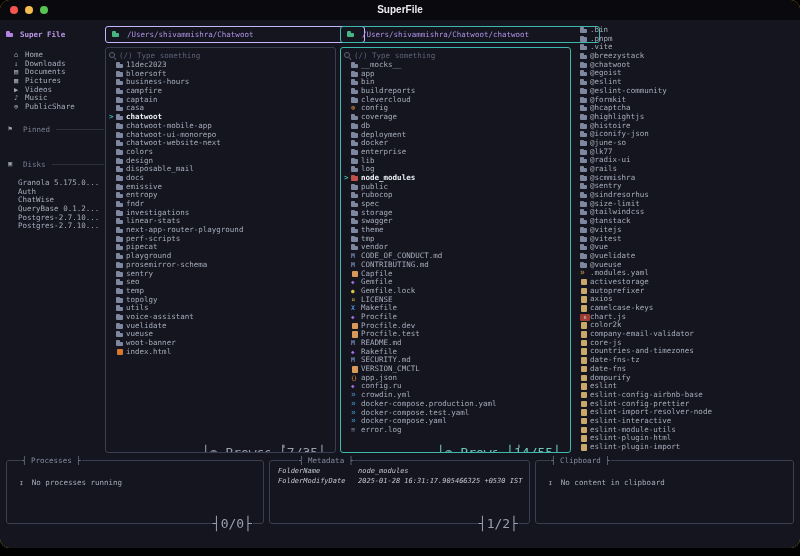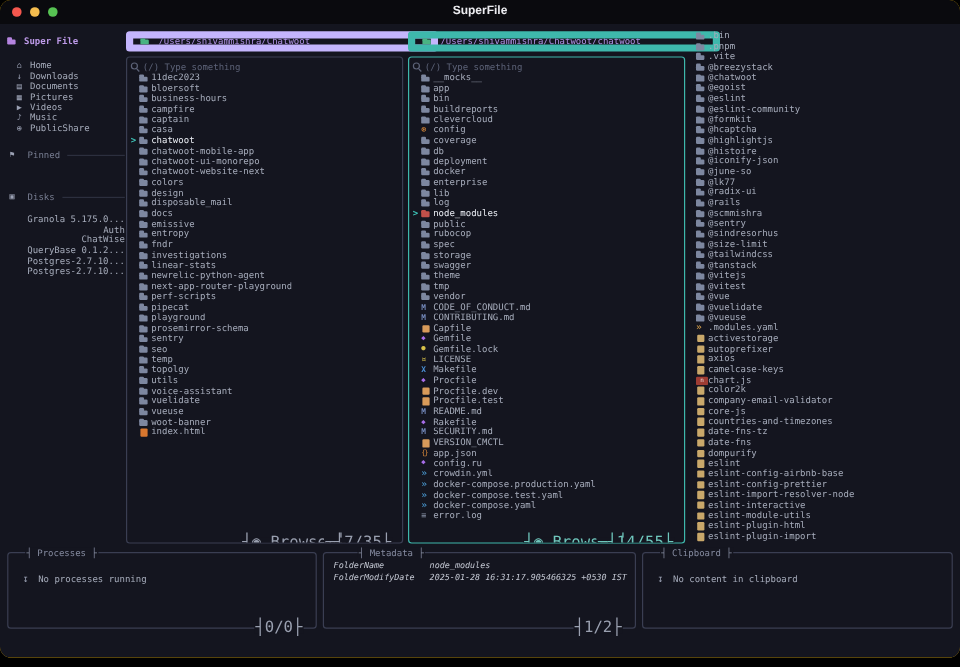--- a/index.html
+++ b/index.html
@@ -22,28 +22,28 @@
 
   
   .sidebar { position:absolute; left:6px; top:6px; width:98px; bottom:90px; }
   .sb-title { margin-top:4px; text-align:center; font-size:7.5px; color:#bd9ae8; font-weight:bold;
               display:flex; justify-content:flex-start; gap:4px; align-items:center; }
   .sb-items { margin-top:12px; }
   .sidebar .row { padding-left:8px; }
   .sb-sec { display:flex; align-items:center; gap:4px; padding-left:2px; margin:13px 0 10px; color:#787e92; font-size:7.5px; }
   .sb-sec .line { flex:1; height:1px; background:#2c2f3e; margin-left:2px; }
   .sb-disks { margin-top:6px; }
-  .sb-disks .row { padding-left:12px;justify-content:flex-end; }
+  .sb-disks .row { padding-left:12px; }
 
   
   .row { display:flex; align-items:center; height:8.7px; line-height:8.7px;
          font-size:7.5px; color:#a6acbb; white-space:nowrap; overflow:hidden; }
   .row .cur { flex:0 0 7px; width:7px; color:#3ec6ba; font-weight:bold; }
   .row .nm { overflow:hidden; text-overflow:clip; }
-  .row.sel .nm { color:#eceff6; font-weight:normal; }
+  .row.sel .nm { color:#eceff6; font-weight:bold; }
 
   
   .icn { display:inline-block; flex:0 0 10px; width:10px; height:8.7px; line-height:8.7px;
          position:relative; font-size:7px; text-align:left; }
   .sic { color:#9ba1b4; font-size:7px; flex:0 0 11px; }
   .fold::before { content:""; position:absolute; left:0; top:2.5px; width:7px; height:4.5px;
                   border-radius:1px; background:var(--fc,#7d87a0); }
   .fold::after  { content:""; position:absolute; left:0; top:1px; width:3.5px; height:2.5px;
                   border-radius:1px 1px 0 0; background:var(--fc,#7d87a0); }
   .red { --fc:#c2504a; } .tealfold { --fc:#49b383; } .purplefold { --fc:#b584e0; }
@@ -62,21 +62,21 @@
   .gear { color:#d8883a; font-size:7px; }
   .npm { background:#9e3c33; color:#eedcda; width:6.5px; flex-basis:10px; height:6.5px;
          font-size:5px; line-height:6.5px; text-align:center; border-radius:1px; margin-top:1px; }
   .mag { flex:0 0 10px; width:10px; height:8.7px; position:relative; }
   .mag::before { content:""; position:absolute; left:0px; top:1px; width:4px; height:4px;
                  border:1px solid #5d6378; border-radius:50%; }
   .mag::after { content:""; position:absolute; left:5px; top:6px; width:3px; height:1px;
                 background:#5d6378; transform:rotate(45deg); transform-origin:left center; }
 
   
-  .pathbar { position:absolute; top:6px; height:17px; width:260px; border:6px solid #c4b5fd;
+  .pathbar { position:absolute; top:6px; height:17px; width:260px; border:1px solid #c4b5fd;
              border-radius:3px; display:flex; align-items:center; gap:5px; padding:0 6px;
              font-size:7.5px; color:#b093e6; white-space:nowrap; overflow:hidden; }
   .flist { position:absolute; top:27px; height:406px; width:231px; border:1px solid #3a3e52;
            border-radius:3px; padding:3px 2px 0 3px; overflow:hidden; }
   .active { border-color:#3eb8ac; }
   .p1 { left:105px; } .p2 { left:340px; }
   .searchrow { display:flex; align-items:center; height:9px; font-size:7.5px; color:#5d6378;
                margin-bottom:1px; white-space:nowrap; }
 
   
@@ -287,25 +287,20 @@
             <span class="nm">investigations</span>
           </div>
           <div class="row">
             <span class="cur">&nbsp;</span>
             <span class="icn fold"></span>
             <span class="nm">linear-stats</span>
           </div>
           <div class="row">
             <span class="cur">&nbsp;</span>
             <span class="icn fold"></span>
-            <span class="nm">newrelic-python-agent</span>
-          </div>
-          <div class="row">
-            <span class="cur">&nbsp;</span>
-            <span class="icn fold"></span>
             <span class="nm">next-app-router-playground</span>
           </div>
           <div class="row">
             <span class="cur">&nbsp;</span>
             <span class="icn fold"></span>
             <span class="nm">perf-scripts</span>
           </div>
           <div class="row">
             <span class="cur">&nbsp;</span>
             <span class="icn fold"></span>

